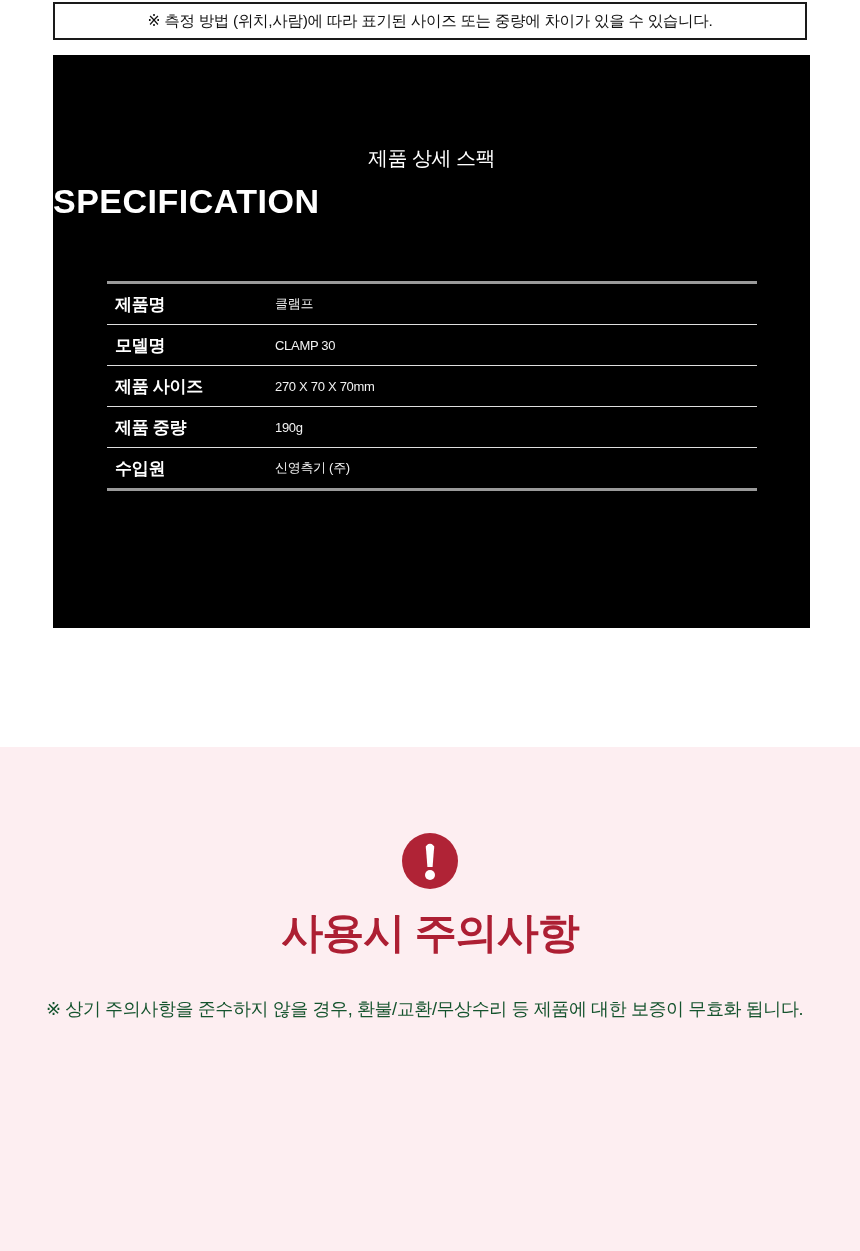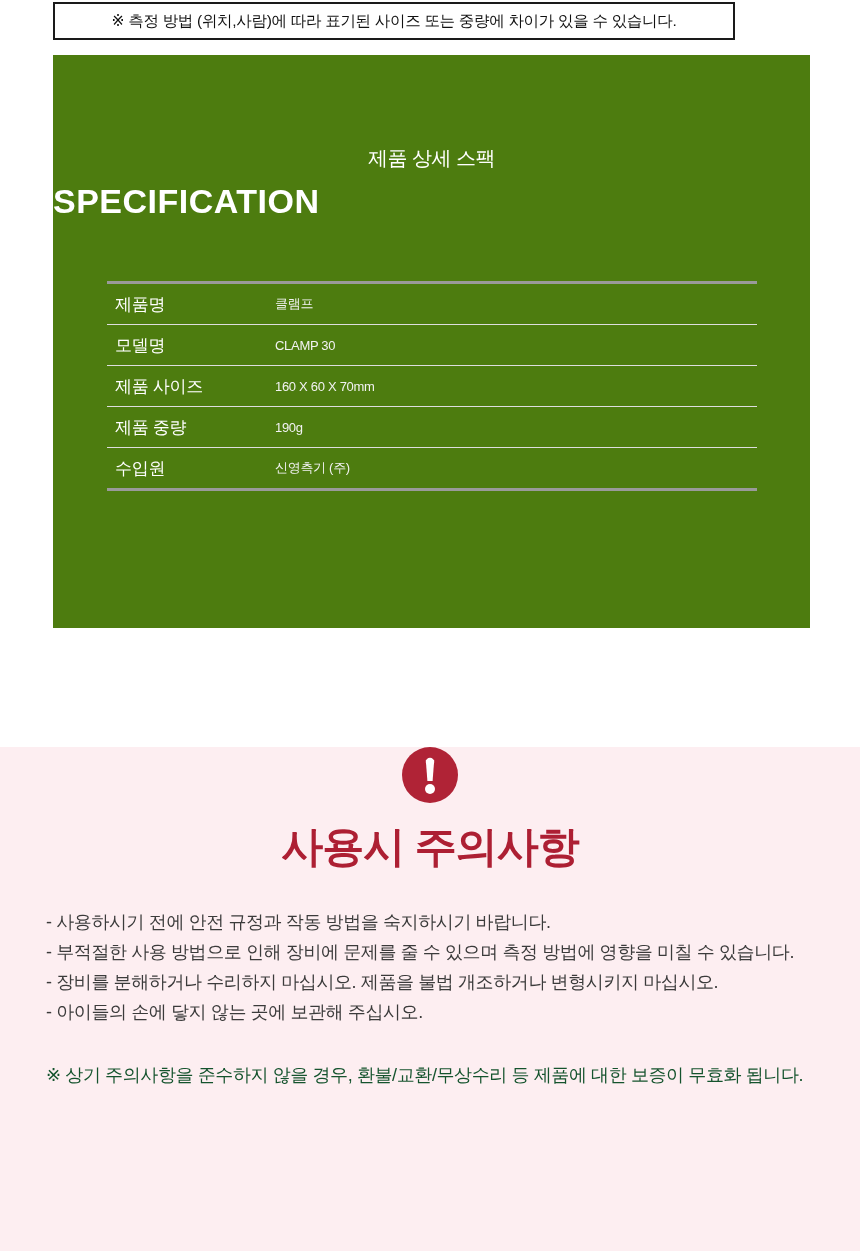--- a/index.html
+++ b/index.html
@@ -13,41 +13,41 @@
     width: 860px;
     height: 1251px;
     position: relative;
     overflow: hidden;
   }
 
   
   .notice-box {
     box-sizing: border-box;
     margin: 2px 0 0 53px;
-    width: 682px;
+    width: 754px;
     height: 38px;
     border: 2px solid #1a1a1a;
     display: flex;
     align-items: center;
     justify-content: center;
   }
   .notice-box span {
     font-size: 15.5px;
     color: #111111;
     letter-spacing: -0.3px;
     white-space: nowrap;
   }
 
   
   .spec-box {
     box-sizing: border-box;
     margin: 15px 0 0 53px;
     width: 757px;
     height: 573px;
-    background: #4d7c0f;
+    background: #000000;
     padding-top: 90px;
     overflow: hidden;
   }
   .spec-subtitle {
     text-align: center;
     color: #ffffff;
     font-size: 20px;
     letter-spacing: -0.5px;
   }
   .spec-title {
@@ -69,38 +69,39 @@
     align-items: center;
     border-bottom: 1px solid #dedede;
   }
   .spec-row:last-child { border-bottom: none; }
   .spec-label {
     box-sizing: border-box;
     width: 168px;
     padding-left: 8px;
     color: #ffffff;
     font-size: 17px;
-    font-weight: normal;
+    font-weight: bold;
     letter-spacing: -0.3px;
     flex-shrink: 0;
   }
   .spec-value {
     color: #f2f2f2;
     font-size: 13px;
     letter-spacing: -0.3px;
     white-space: nowrap;
   }
 
   
   .caution-section {
     box-sizing: border-box;
     margin-top: 119px;
     width: 860px;
     height: 504px;
     background: #fdeef1;
+    padding-top: 86px;
     overflow: hidden;
   }
   .caution-icon {
     width: 56px;
     height: 56px;
     margin: 0 auto;
   }
   .caution-title {
     margin-top: 16px;
     text-align: center;
@@ -146,21 +147,21 @@
       <div class="spec-row">
         <div class="spec-label">제품명</div>
         <div class="spec-value">클램프</div>
       </div>
       <div class="spec-row">
         <div class="spec-label">모델명</div>
         <div class="spec-value">CLAMP 30</div>
       </div>
       <div class="spec-row">
         <div class="spec-label">제품 사이즈</div>
-        <div class="spec-value">160 X 60 X 70mm</div>
+        <div class="spec-value">270 X 70 X 70mm</div>
       </div>
       <div class="spec-row">
         <div class="spec-label">제품 중량</div>
         <div class="spec-value">190g</div>
       </div>
       <div class="spec-row">
         <div class="spec-label">수입원</div>
         <div class="spec-value">신영측기 (주)</div>
       </div>
     </div>
@@ -169,22 +170,16 @@
   <div class="caution-section">
     <div class="caution-icon">
       <svg width="56" height="56" viewBox="0 0 56 56" aria-hidden="true">
         <circle cx="28" cy="28" r="28" fill="#b02336"></circle>
         <path d="M23.8 13 L32.2 13 L30.6 34 L25.4 34 Z" fill="#ffffff"></path>
         <circle cx="28" cy="15" r="4.2" fill="#ffffff"></circle>
         <circle cx="28" cy="42" r="5" fill="#ffffff"></circle>
       </svg>
     </div>
     <div class="caution-title">사용시 주의사항</div>
-    <ul class="caution-list">
-      <li>- 사용하시기 전에 안전 규정과 작동 방법을 숙지하시기 바랍니다.</li>
-      <li>- 부적절한 사용 방법으로 인해 장비에 문제를 줄 수 있으며 측정 방법에 영향을 미칠 수 있습니다.</li>
-      <li>- 장비를 분해하거나 수리하지 마십시오. 제품을 불법 개조하거나 변형시키지 마십시오.</li>
-      <li>- 아이들의 손에 닿지 않는 곳에 보관해 주십시오.</li>
-    </ul>
     <div class="caution-warning">※ 상기 주의사항을 준수하지 않을 경우, 환불/교환/무상수리 등 제품에 대한 보증이 무효화 됩니다.</div>
   </div>
 
 </div>
 
 </body></html>

